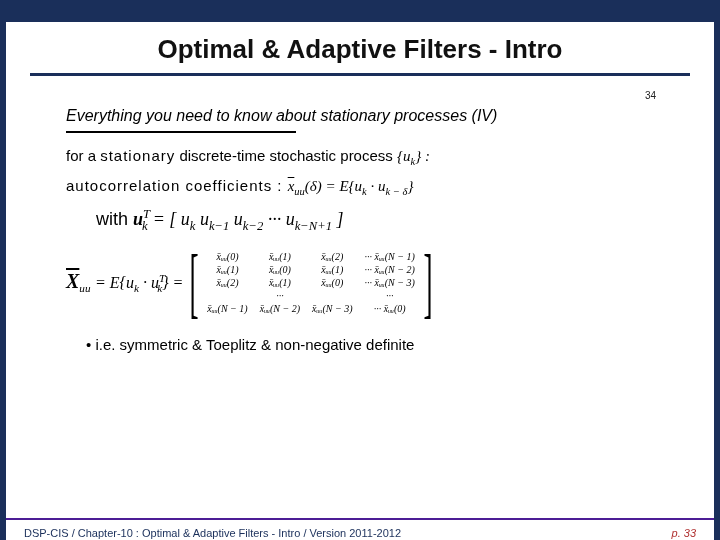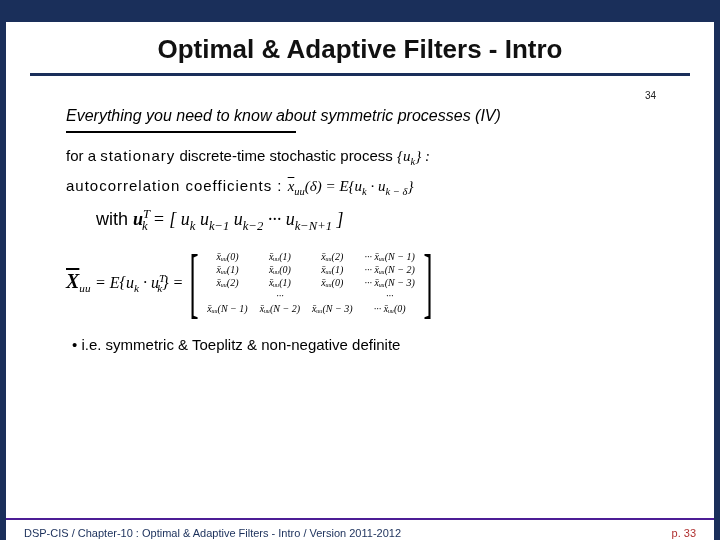--- a/index.html
+++ b/index.html
@@ -92,21 +92,21 @@
     font-style: italic;
     font-size: 10px;
   }
   table.mat td {
     padding: 1px 6px;
     white-space: nowrap;
     text-align: center;
   }
   .bullet-line {
     font-size: 15px;
-    margin: 8px 0 0 6px;
+    margin: 8px 0 0 20px;
   }
   .footer {
     position: absolute;
     left: 0;
     right: 0;
     bottom: 0;
     height: 30px;
     border-top: 2px solid #4c1d95;
     font-size: 11px;
   }
@@ -114,35 +114,36 @@
     position: absolute;
     left: 18px;
     top: 7px;
     color: #1a2f5a;
   }
   .footer .right {
     position: absolute;
     right: 18px;
     top: 7px;
     color: #b03030;
+    font-style: italic;
   }
 </style>
 </head>
 <body>
 
 <div class="slide">
 
   <div class="title">Optimal &amp; Adaptive Filters - Intro</div>
   <hr class="title-rule">
 
   <div class="inner">
 
     <div class="pagelet">34</div>
 
-    <div class="em-line">Everything you need to know about symmetric processes (IV)</div>
+    <div class="em-line">Everything you need to know about stationary processes (IV)</div>
     <hr class="subrule">
 
     <div class="line">
       <span>for a </span><span class="spaced">stationary</span><span> discrete-time stochastic process </span><span class="math">{u</span><span class="math sub">k</span><span class="math">}  :</span>
     </div>
 
     <div class="line">
       <span class="spaced">autocorrelation coefficients : </span>
       <span class="math frac-over">x</span><span class="math sub">uu</span><span class="math">(δ) = </span><span class="math">E{u</span><span class="math sub">k</span><span class="math"> · u</span><span class="math sub">k − δ</span><span class="math">}</span>
     </div>

